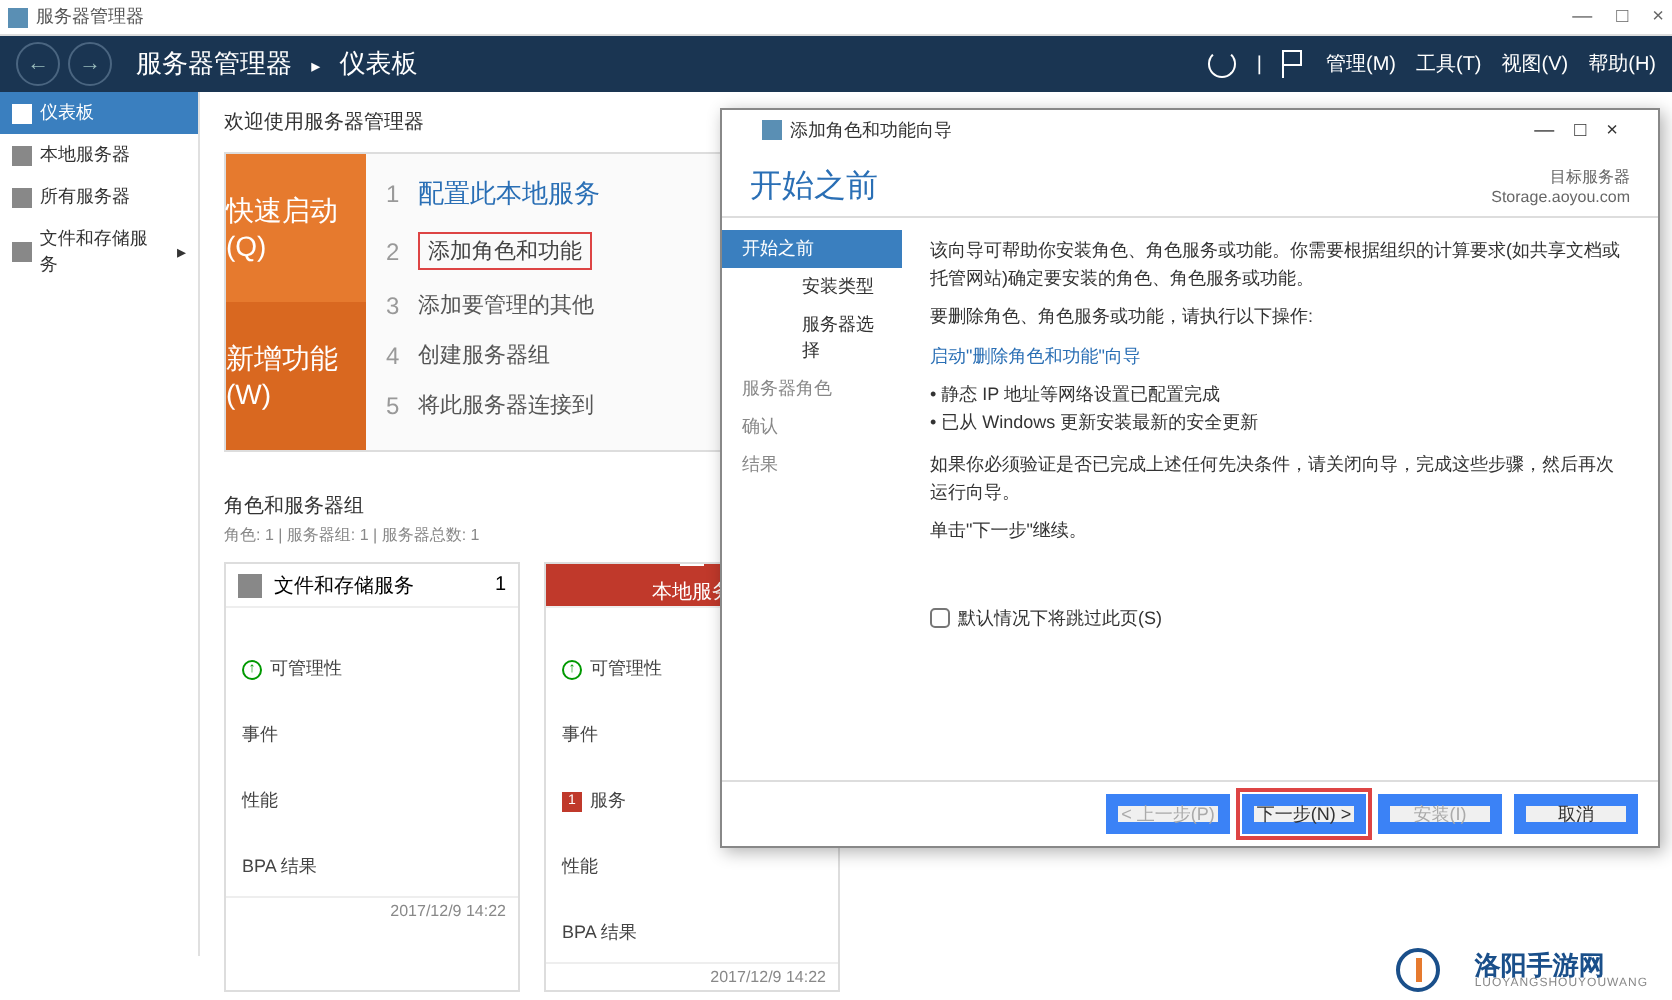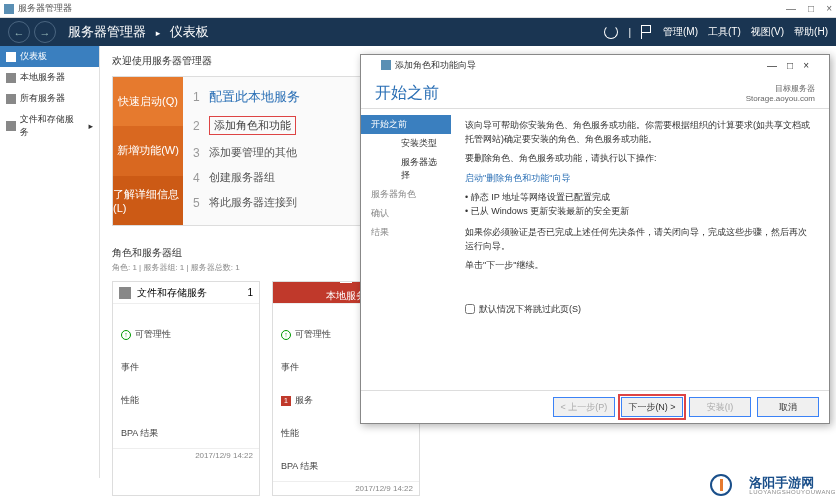--- a/index.html
+++ b/index.html
@@ -24,21 +24,21 @@
 .sb-item { padding: 4px 6px; font-size: 9px; color: #333; display: flex; align-items: center; gap: 4px; }
 .sb-item.active { background: #3a7fbf; color: #fff; }
 .sb-icon { width: 10px; height: 10px; background: #888; }
 .sb-item.active .sb-icon { background: #fff; }
 
 .content { flex: 1; background: #fff; padding: 8px 12px; position: relative; }
 .welcome-title { font-size: 10px; color: #333; margin-bottom: 8px; }
 
 .welcome-box { border: 1px solid #ddd; background: #fafafa; display: flex; height: 150px; margin-bottom: 20px; }
 .wb-left { width: 70px; display: flex; flex-direction: column; }
-.wb-tab { flex: 1; display: flex; align-items: center; justify-content: center; font-size: 11px; color: #fff; }
+.wb-tab { flex: 1; display: flex; align-items: center; justify-content: center; font-size: 14px; color: #fff; }
 .wb-tab.t1 { background: #e67a2e; }
 .wb-tab.t2 { background: #d96820; }
 .wb-tab.t3 { background: #cc5a15; }
 .wb-right { flex: 1; padding: 6px 10px; }
 .wb-row { display: flex; align-items: center; padding: 5px 0; font-size: 11px; }
 .wb-num { width: 16px; color: #999; font-size: 12px; }
 .wb-row.first .wb-text { color: #2a6fb5; font-size: 13px; }
 .wb-row.boxed .wb-text { border: 1px solid #d44; padding: 1px 4px; color: #444; }
 .wb-text { color: #555; }
 
@@ -71,25 +71,25 @@
 .wz-nav-item.active { background: #3a7fbf; color: #fff; }
 .wz-nav-item.enabled { color: #333; padding-left: 40px; }
 .wz-content { flex: 1; padding: 10px 14px; font-size: 9px; color: #333; line-height: 1.5; }
 .wz-content p { margin-bottom: 6px; }
 .wz-link { color: #2a6fb5; }
 .wz-content ul { list-style: none; margin: 4px 0 8px; }
 .wz-content li::before { content: '• '; }
 .wz-skip { margin-top: 30px; display: flex; align-items: center; gap: 4px; }
 .wz-skip input { width: 10px; height: 10px; }
 .wz-footer { border-top: 1px solid #ddd; padding: 6px 10px; display: flex; justify-content: flex-end; gap: 6px; }
-.wz-btn { min-width: 62px; height: 20px; font-size: 9px; border: 1px solid #3b82f6; background: #f0f0f0; color: #333; display: flex; align-items: center; justify-content: center; }
+.wz-btn { min-width: 62px; height: 20px; font-size: 9px; border: 6px solid #3b82f6; background: #f0f0f0; color: #333; display: flex; align-items: center; justify-content: center; }
 .wz-btn.disabled { color: #aaa; }
 .wz-btn.highlight { outline: 2px solid #d44; outline-offset: 1px; }
 
-.watermark { position: absolute; right: 0; bottom: 4px; display: flex; align-items: center; gap: 17px; }
+.watermark { position: absolute; right: 12px; bottom: 4px; display: flex; align-items: center; gap: 17px; }
 .wm-logo { width: 22px; height: 22px; border: 2px solid #1a4f8a; border-radius: 50%; position: relative; }
 .wm-logo::after { content: ''; position: absolute; left: 8px; top: 3px; width: 3px; height: 12px; background: #e67a2e; }
 .wm-text { font-size: 13px; font-weight: bold; color: #1a4f8a; line-height: 1; }
 .wm-sub { font-size: 6px; color: #888; letter-spacing: 0.5px; }
 </style>
 </head>
 <body>
 
 <div class="titlebar">
   <span class="icon-sm"></span>
@@ -138,21 +138,20 @@
     <div class="sb-item"><span class="sb-icon"></span><span>文件和存储服务</span>&nbsp;▸</div>
   </div>
 
   <div class="content">
     <div class="welcome-title">欢迎使用服务器管理器</div>
 
     <div class="welcome-box">
       <div class="wb-left">
         <div class="wb-tab t1">快速启动(Q)</div>
         <div class="wb-tab t2">新增功能(W)</div>
-        <div class="wb-tab t3">了解详细信息(L)</div>
       </div>
       <div class="wb-right">
         <div class="wb-row first">
             <span class="wb-num">1</span>
             <span class="wb-text">配置此本地服务</span>
           </div>
         <div class="wb-row boxed">
             <span class="wb-num">2</span>
             <span class="wb-text">添加角色和功能</span>
           </div>

